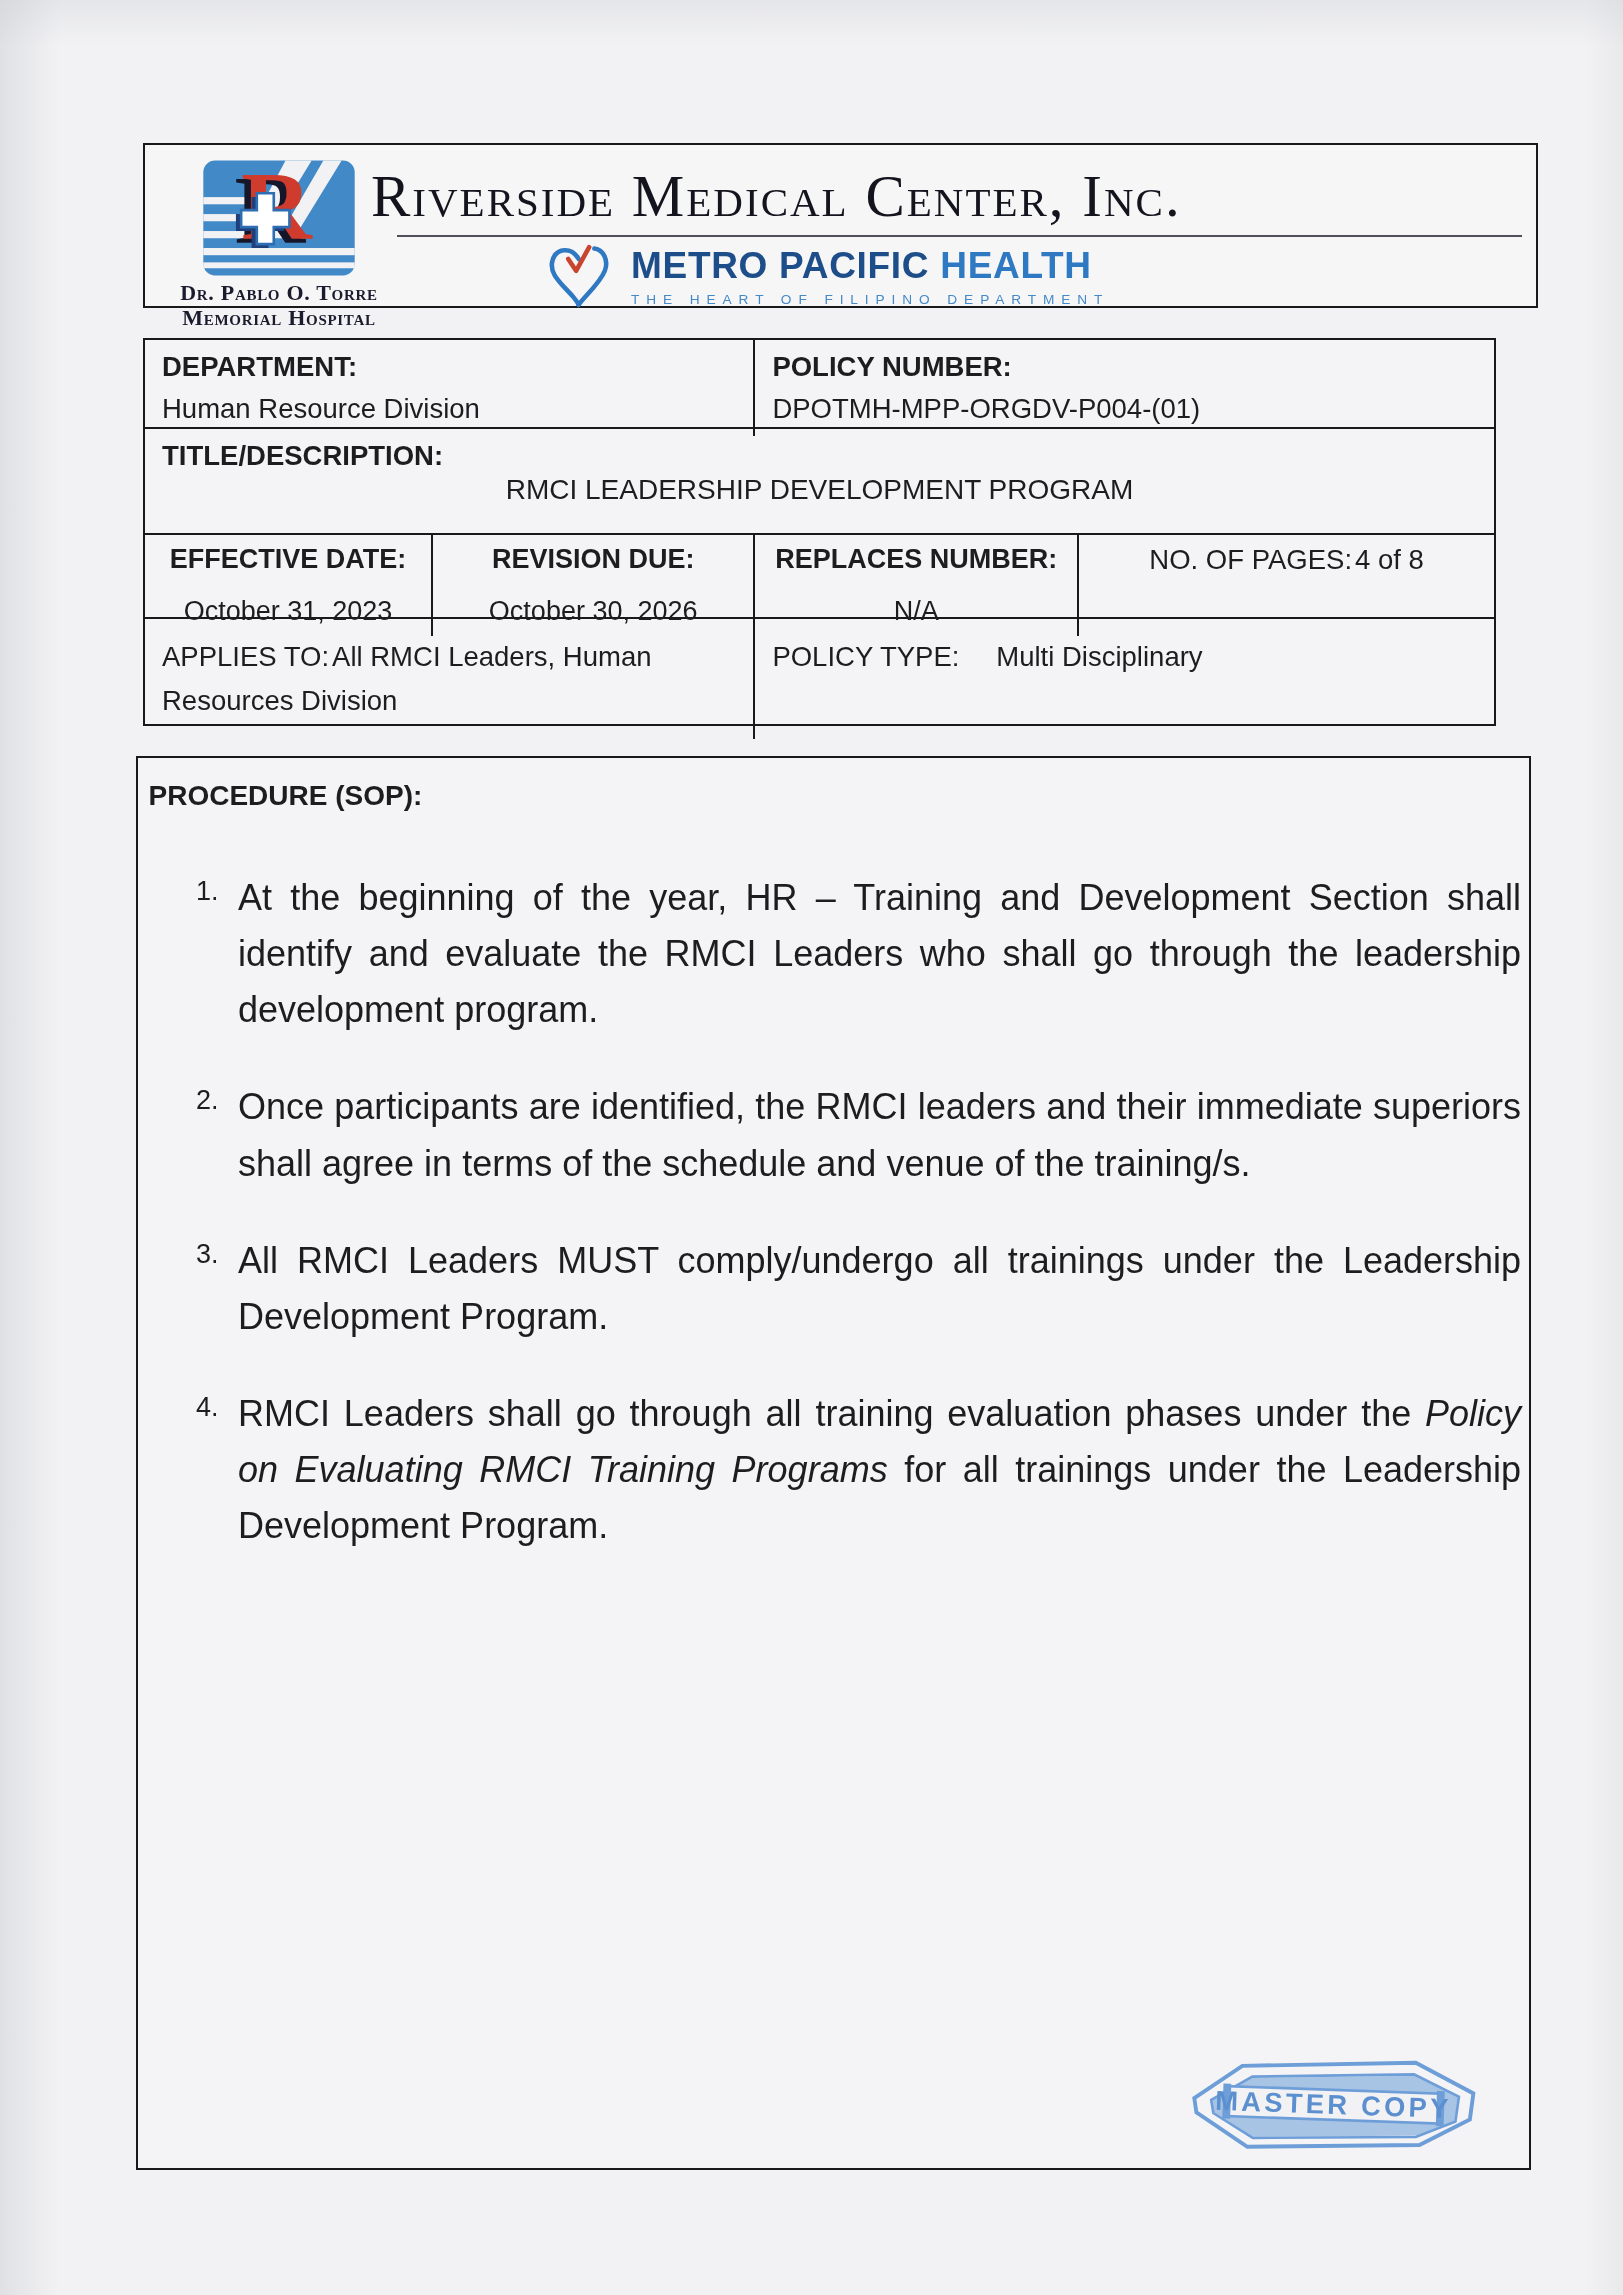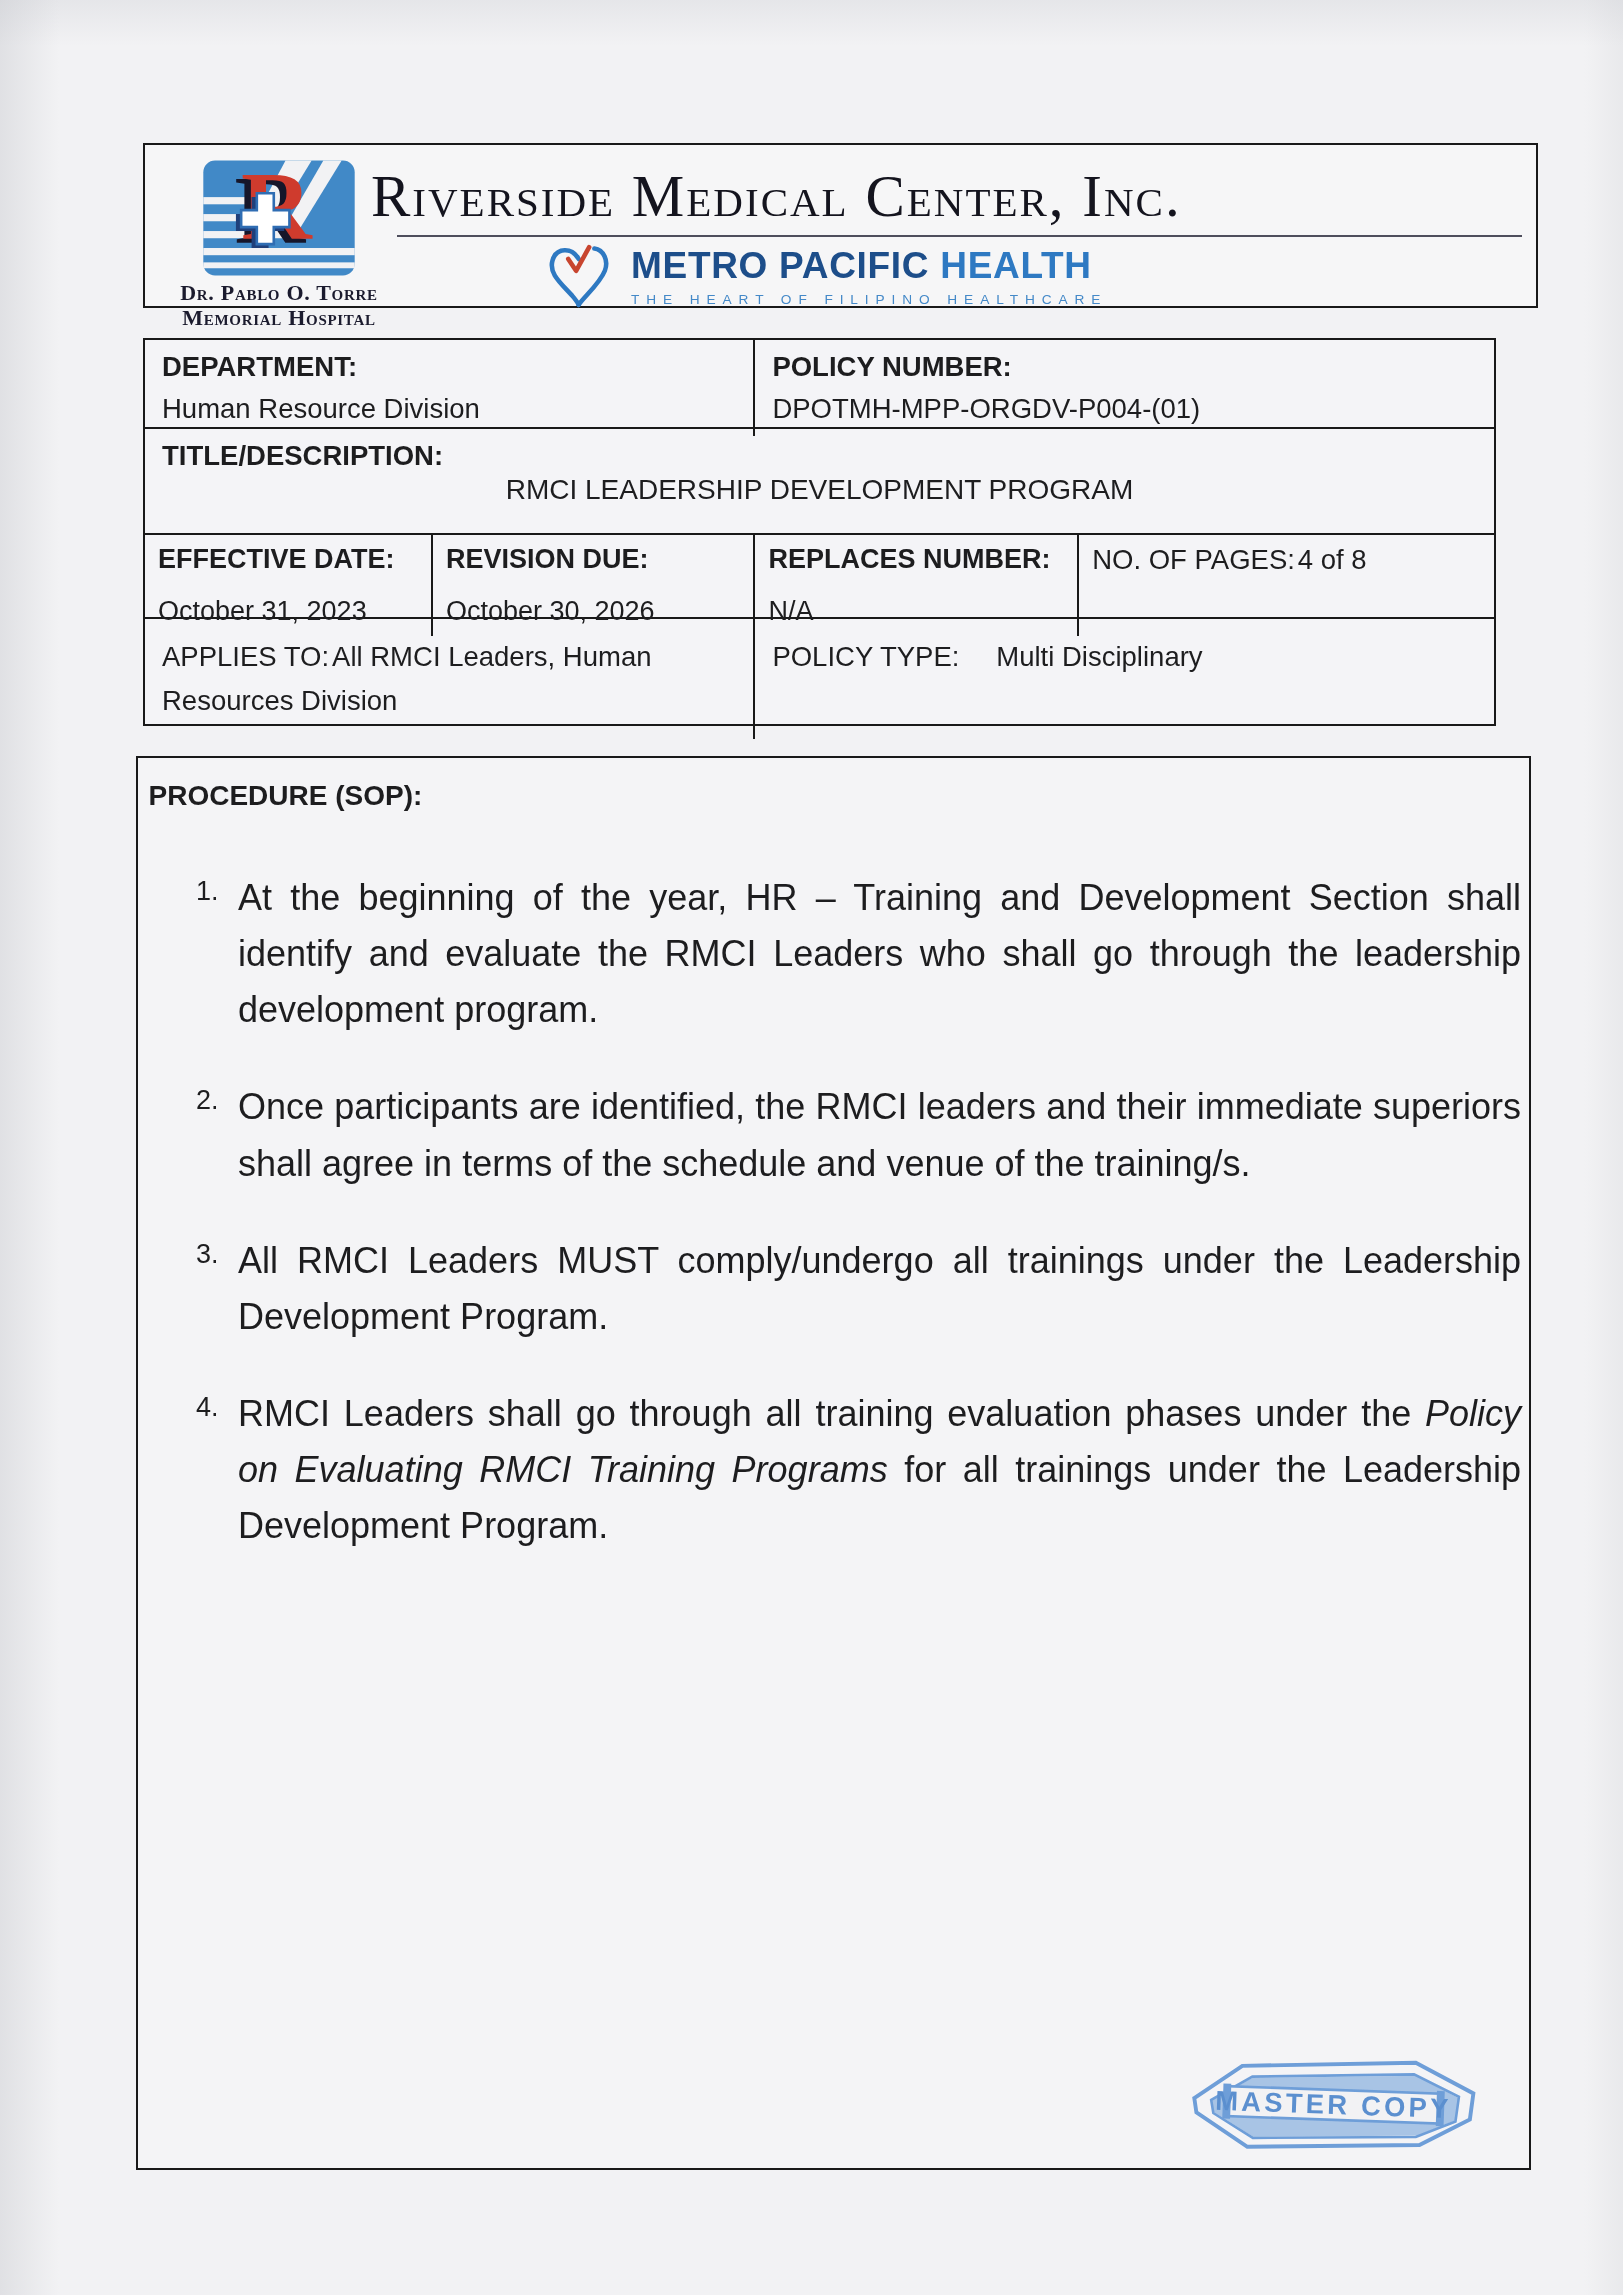--- a/index.html
+++ b/index.html
@@ -46,21 +46,21 @@
   .info-table {
     position:absolute; left:143px; top:338px; width:1353px;
     border:2.6px solid #191919; box-sizing:border-box; background:rgba(250,250,251,0.35);
   }
   .itrow { display:grid; box-sizing:border-box; }
   .itrow + .itrow { border-top:2px solid #191919; }
   .cell { box-sizing:border-box; padding:10.5px 17px; }
   .cell + .cell { border-left:2px solid #191919; }
   .r1 { grid-template-columns:45.1% 54.9%; height:87px; }
   .r2 { height:106px; }
-  .r3 { grid-template-columns:21.2% 23.9% 24.0% 30.9%; height:84px; }
+  .r3 { grid-template-columns:21.2% 23.9% 24.0% 30.9%; height:84px;text-align:center; }
   .r3 .cell { padding:9.2px 13px; }
   .r4 { grid-template-columns:45.1% 54.9%; height:107px; }
   .r4 .cell { padding:15.7px 17px; line-height:1.62; }
   .lbl { font-weight:bold; font-size:27.5px; }
   .val { font-size:27.5px; margin-top:10.5px; }
   .inline-lbl { font-weight:normal; font-size:27.5px; }
   .inline-val { font-size:27.5px; }
   .r3 .val { margin-top:21px; font-size:27px; }
   .r3 .lbl { font-size:27px; }
   .title-val { font-size:28px; font-weight:normal; text-align:center; margin-top:2px; }
@@ -126,21 +126,21 @@
       <svg class="mph-heart" width="68" height="68" viewBox="0 0 104 104">
         <path d="M50 26 C 40 8, 16 8, 10 28 C 4 48, 22 62, 40 82 C 46 89, 48 92, 50 96" fill="none" stroke="#2e79c2" stroke-width="7" stroke-linecap="round"></path>
         <path d="M50 96 C 58 84, 82 64, 90 44 C 96 28, 88 12, 74 10" fill="none" stroke="#2e79c2" stroke-width="7" stroke-linecap="round"></path>
         <path d="M34 26 L 46 44 L 66 8" fill="none" stroke="#c8452f" stroke-width="7" stroke-linecap="round" stroke-linejoin="round"></path>
       </svg>
       <div class="mph-text">
         <div class="mph-name">
           <span class="metro">METRO PACIFIC</span>
           <span class="health">HEALTH</span>
         </div>
-        <div class="mph-tagline">THE HEART OF FILIPINO HEALTHCARE</div>
+        <div class="mph-tagline">THE HEART OF FILIPINO DEPARTMENT</div>
       </div>
     </div>
   </div>
 
   <div class="info-table">
 
     <div class="itrow r1">
       <div class="cell">
         <div class="lbl">DEPARTMENT:</div>
         <div class="val">Human Resource Division</div>

